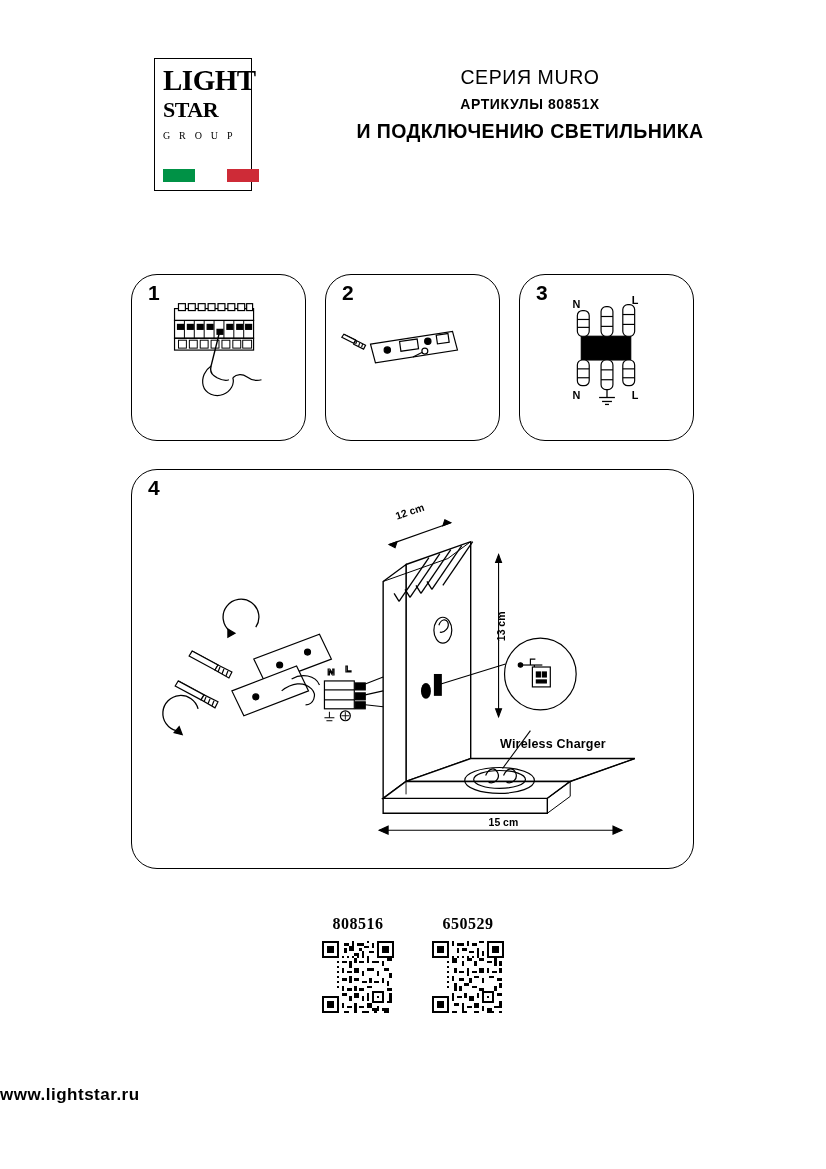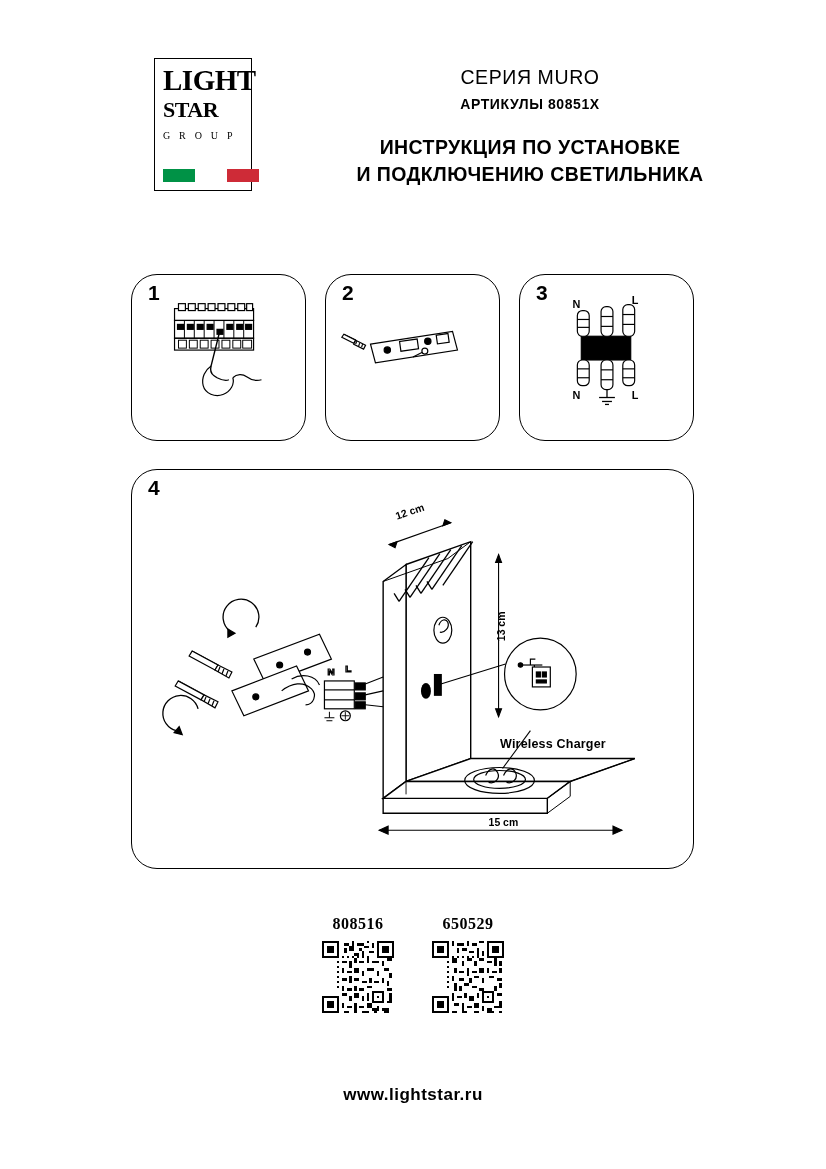--- a/index.html
+++ b/index.html
@@ -153,21 +153,20 @@
     margin: 0 auto;
   }
   .qr1 { left: 315px; top: 0; }
   .qr2 { left: 425px; top: 0; }
 
   
   .footer {
     position: absolute;
     left: 0; top: 1085px;
     width: 826px;
-    text-align: center;
     font-size: 17px;
     font-weight: bold;
     letter-spacing: 0.5px;
   }
 
   .wireless-label {
     position: absolute;
     left: 499px; top: 720px;
     font-size: 12.5px;
     font-weight: bold;
@@ -192,21 +191,20 @@
       <div class="flag">
         <div style="background:#009246"></div>
         <div style="background:#ffffff"></div>
         <div style="background:#ce2b37"></div>
       </div>
     </div>
 
     <div class="title-block">
       <div class="title-series">СЕРИЯ MURO</div>
       <div class="title-article">АРТИКУЛЫ 80851X</div>
-      <div class="title-instr">ИНСТРУКЦИЯ ПО УСТАНОВКЕ</div>
       <div class="title-instr" style="margin-top:0">И ПОДКЛЮЧЕНИЮ СВЕТИЛЬНИКА</div>
     </div>
 
   </div>
 
   <div class="step-box box1">
     <div class="step-num">1</div>
     <svg class="svg-layer" viewBox="0 0 175 167">
       <g fill="none" stroke="#000" stroke-width="1.2">
 

